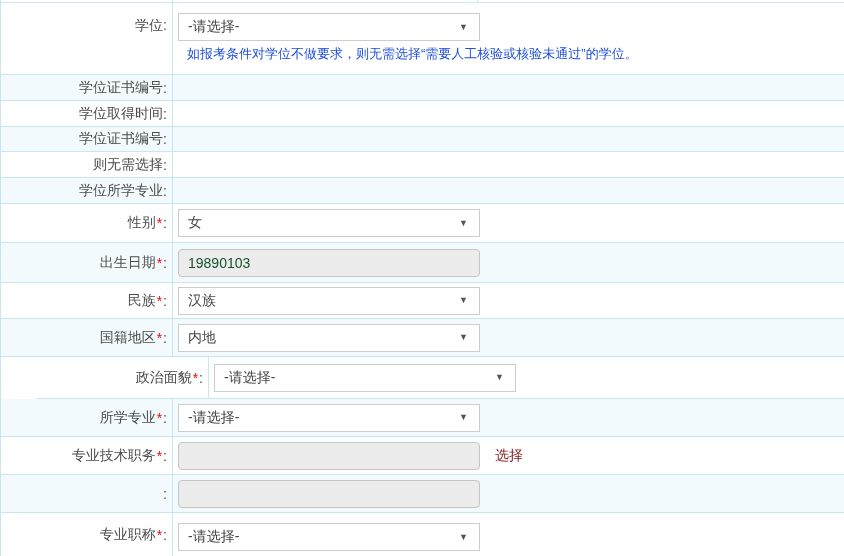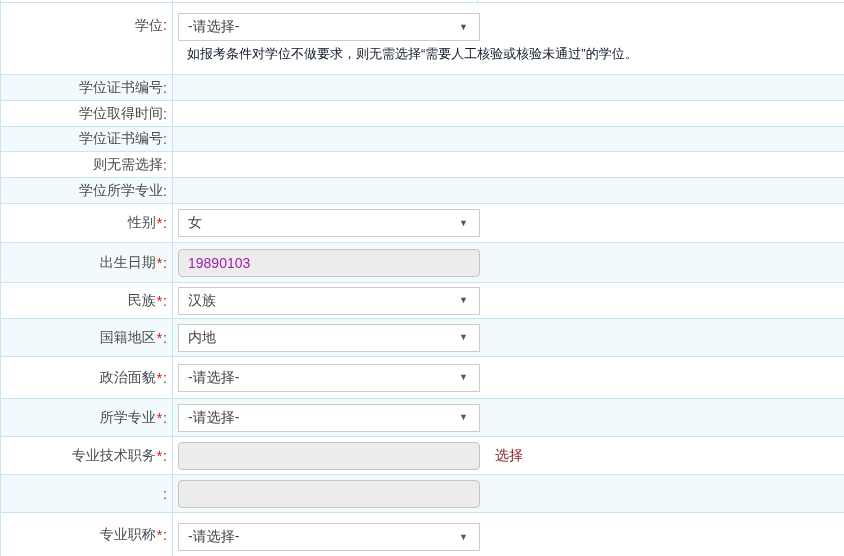--- a/index.html
+++ b/index.html
@@ -11,34 +11,34 @@
   .label-cell{width:172px;box-sizing:border-box;border-right:1px solid #c8e5f2;
     display:flex;align-items:center;justify-content:flex-end;padding-right:5px;
     color:#4c4c4c;font-size:14px;white-space:nowrap;}
   .value-cell{flex:1;display:flex;align-items:center;padding-left:5px;box-sizing:border-box;}
   .star{color:#ff0000;margin:0 1px 0 1px;}
   .select-box{width:302px;height:28px;box-sizing:border-box;border:1px solid #ccc;border-radius:0;
     background:#fff;display:flex;align-items:center;justify-content:space-between;
     padding:0 11px 0 9px;color:#444;font-size:14px;cursor:pointer;}
   .caret{font-size:9px;color:#555;line-height:1;}
   .input-dis{width:302px;height:28px;box-sizing:border-box;border:1px solid #c5c5c5;border-radius:4px;
-    background:#ececec;display:flex;align-items:center;padding:0 9px;color:#a21caf;font-size:14px;}
+    background:#ececec;display:flex;align-items:center;padding:0 9px;color:#14532d;font-size:14px;}
   .choose-link{margin-left:15px;color:#7f1d1d;font-size:14px;text-decoration:none;cursor:pointer;}
-  .note{color:#0f172a;font-size:13px;margin-top:4px;padding-left:9px;white-space:nowrap;}
+  .note{color:#1d4ed8;font-size:13px;margin-top:4px;padding-left:9px;white-space:nowrap;}
   
   .sliver{height:3px;}
   .sliver .c1{width:172px;border-right:1px solid #c8e5f2;box-sizing:border-box;}
   .sliver .c2{width:305px;border-right:1px solid #c8e5f2;box-sizing:border-box;}
   .sliver .c3{flex:1;}
   
   .row-degree{height:72px;}
   .row-degree .label-cell{align-items:flex-start;padding-top:14px;}
   .row-degree .value-cell{flex-direction:column;align-items:flex-start;justify-content:flex-start;padding-top:10px;}
   .h26{height:26px;} .h25{height:25px;} .h36{height:36px;} .h38{height:38px;}
-  .h39{height:39px;} .h40{height:40px;} .h42{height:42px;} .h43{height:43px;}
+  .h39{height:39px;} .h40{height:40px;} .h42{height:42px;margin-left:36px;} .h43{height:43px;}
 </style>
 </head>
 <body>
 
 <div class="form-table">
 
   <div class="row sliver">
     <div class="c1"></div>
     <div class="c2"></div>
     <div class="c3"></div>

